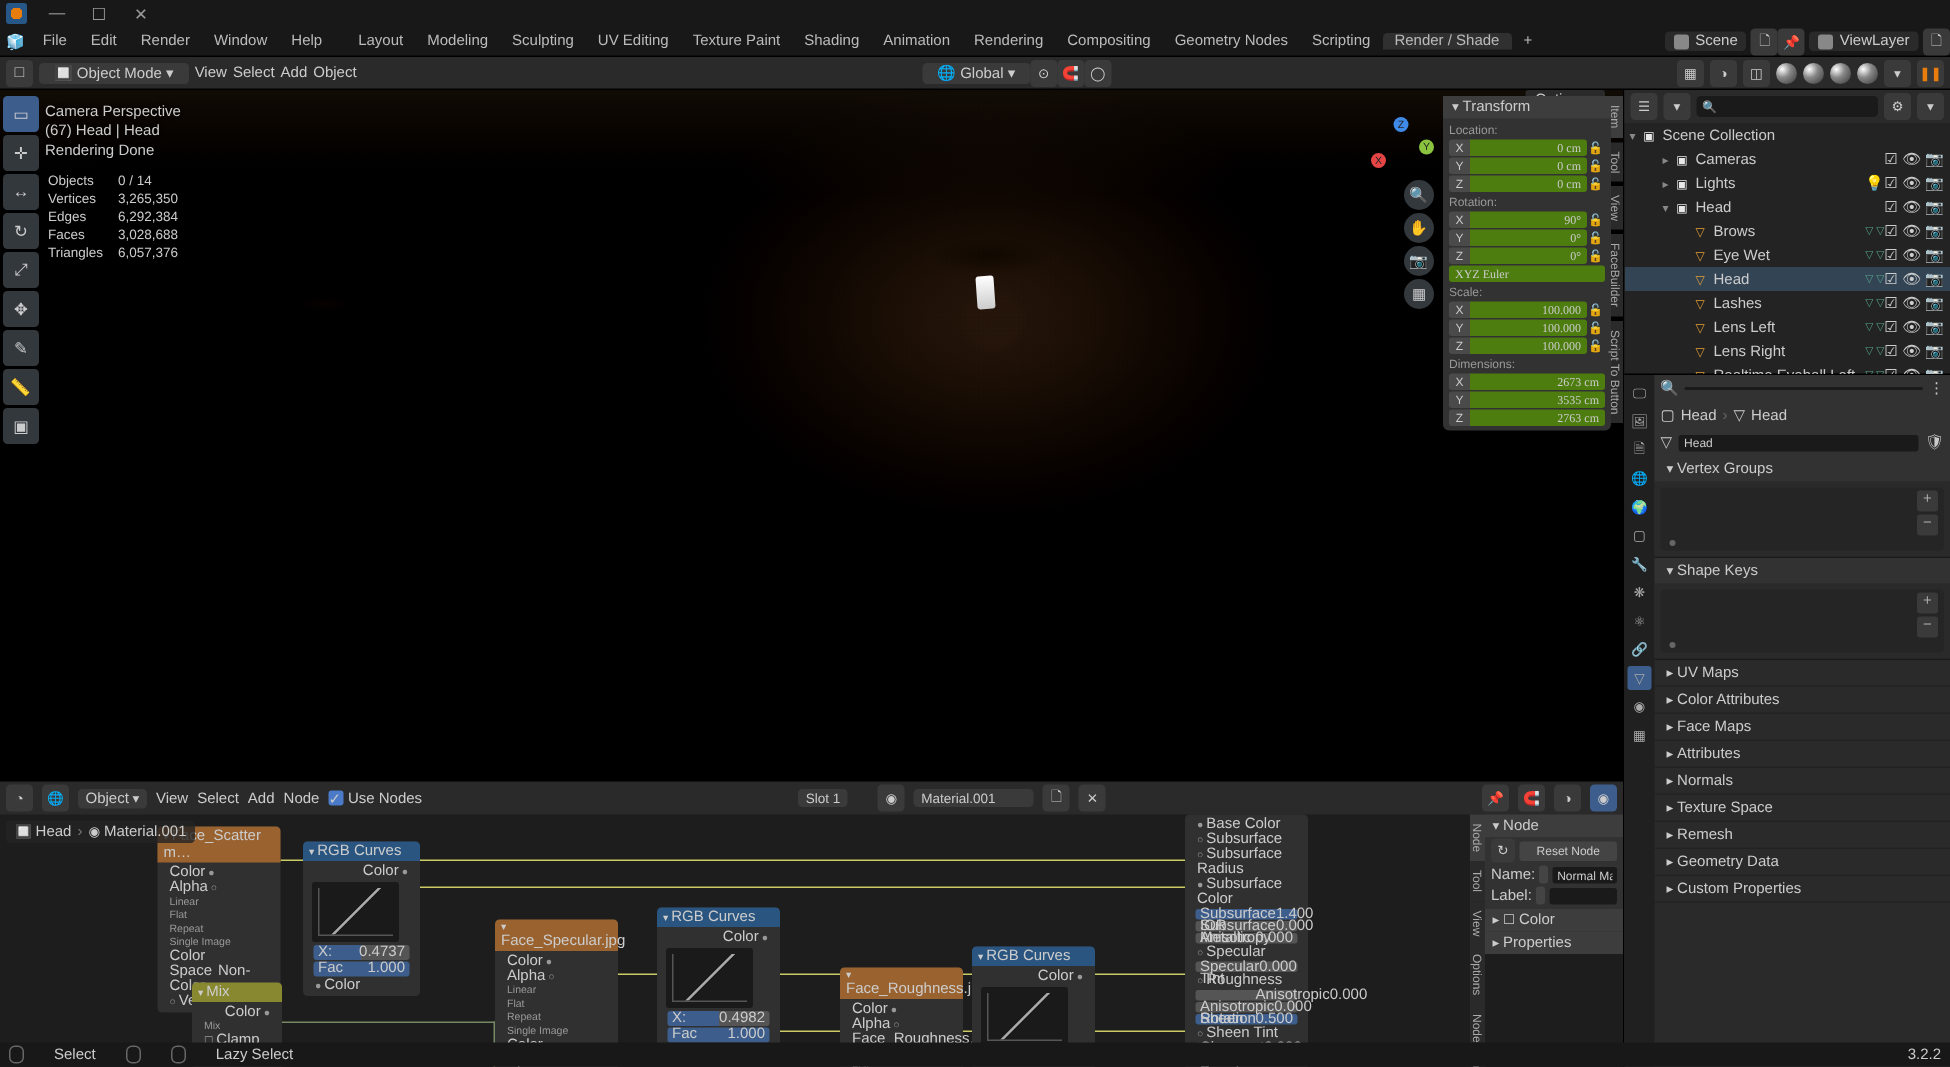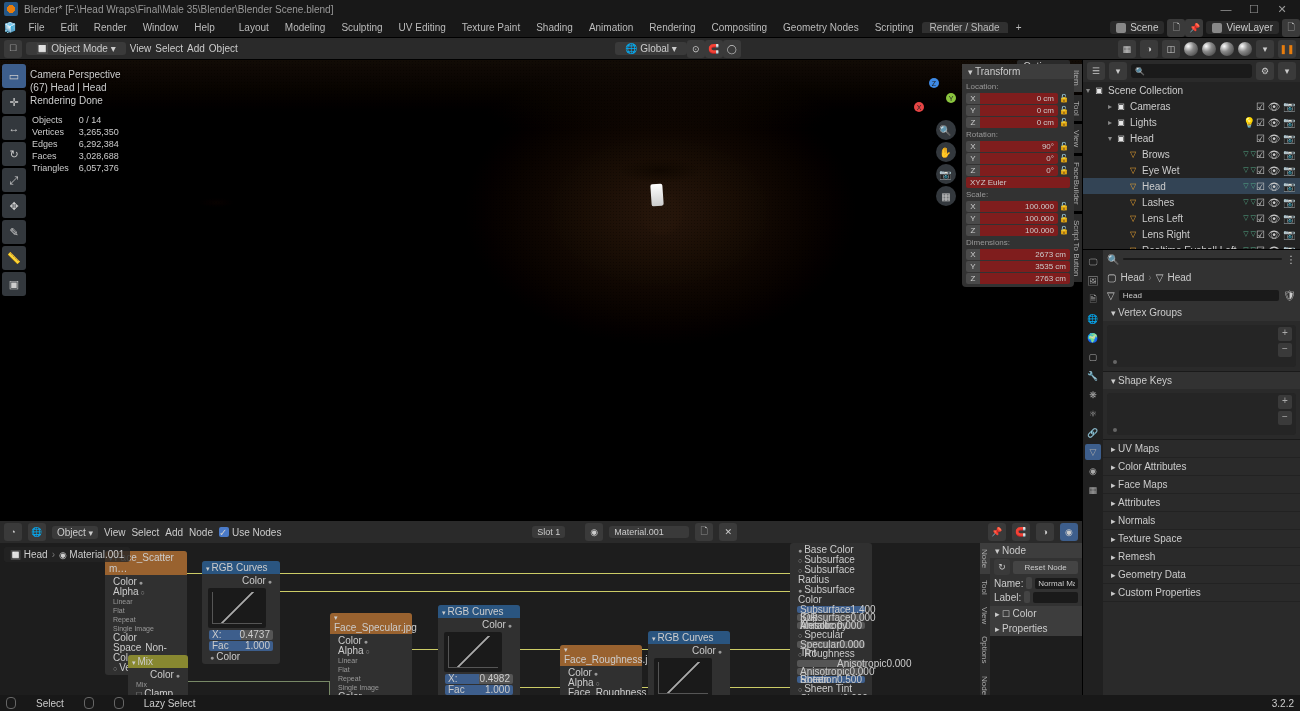--- a/index.html
+++ b/index.html
@@ -73,21 +73,21 @@
 .vside{position:absolute;top:60px;right:126px;display:flex;flex-direction:column;gap:2px;}
 .vside .vb{width:20px;height:20px;background:#33383d;border-radius:10px;display:flex;align-items:center;justify-content:center;font-size:10px;}
 
 
 .npanel{position:absolute;top:4px;right:8px;width:112px;background:#323232;border-radius:4px;font-size:9px;}
 .npanel .hdr{background:#3d3d3d;padding:2px 6px;font-size:9px;}
 .npanel .sec{padding:2px 4px;}
 .npanel .lbl{font-size:8px;color:#999;padding:1px 0;}
 .nprow{display:flex;align-items:center;margin:1px 0;}
 .nprow .k{width:14px;text-align:center;background:#4a4a4a;font-size:8px;padding:1px 0;border-radius:2px 0 0 2px;}
-.nprow .v{flex:1;background:#7f1d1d;font-size:8px;padding:1px 4px;text-align:right;border-radius:0 2px 2px 0;}
+.nprow .v{flex:1;background:#4d7c0f;font-size:8px;padding:1px 4px;text-align:right;border-radius:0 2px 2px 0;font-family:Liberation Serif, serif;}
 .nprow .lk{width:12px;font-size:8px;color:#888;text-align:center;}
 .ntabs{position:absolute;top:4px;right:0;width:8px;display:flex;flex-direction:column;gap:3px;}
 .ntabs .ntab{writing-mode:vertical-rl;text-orientation:mixed;font-size:8px;background:#2a2a2a;padding:6px 1px;color:#aaa;}
 .ntabs .ntab.a{background:#3d3d3d;}
 .options-pill{position:absolute;top:0;right:12px;font-size:8px;background:#2a2a2a;padding:1px 6px;border-radius:2px;color:#aaa;}
 
 
 .nodeed { height:200px; background:#1d1d1d; border-top:1px solid #000; position:relative; overflow:hidden;}
 .nhdr { height:22px; background:#2a2a2a; display:flex; align-items:center; gap:6px; padding:0 4px;}
 .nhdr .btn{font-size:9px;padding:1px 5px;}
@@ -155,21 +155,20 @@
 .status{position:absolute;bottom:0;left:0;right:0;height:16px;background:#181818;display:flex;align-items:center;padding:0 6px;font-size:9px;color:#888;gap:20px;}
 .status .ver{margin-left:auto;}
 .mouseico{width:10px;height:12px;border:1px solid #666;border-radius:4px;}
 
 </style>
 </head>
 <body>
 
 <div class="titlebar">
   <div class="logo"></div>
-  <div class="title">Blender* [F:\Head Wraps\Final\Male 35\Blender\Blender Scene.blend]</div>
   <div class="winbtn">—</div>
   <div class="winbtn">☐</div>
   <div class="winbtn">✕</div>
 </div>
 
 <div class="menubar">
   <div class="logo" style="margin:0 4px;">🧊</div>
   <div class="item">File</div>
   <div class="item">Edit</div>
   <div class="item">Render</div>

